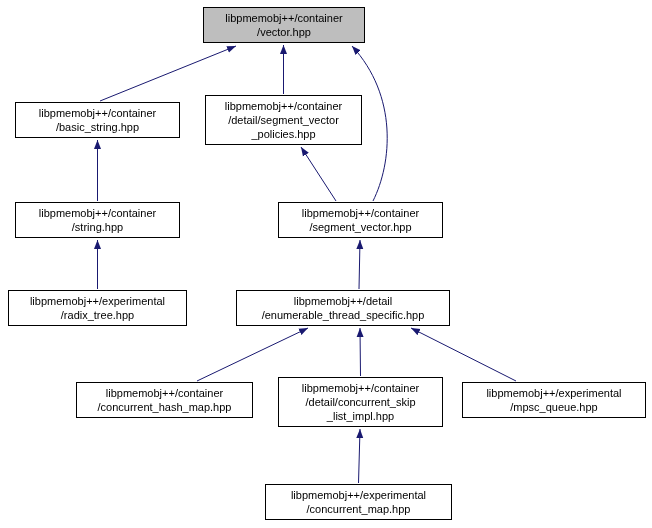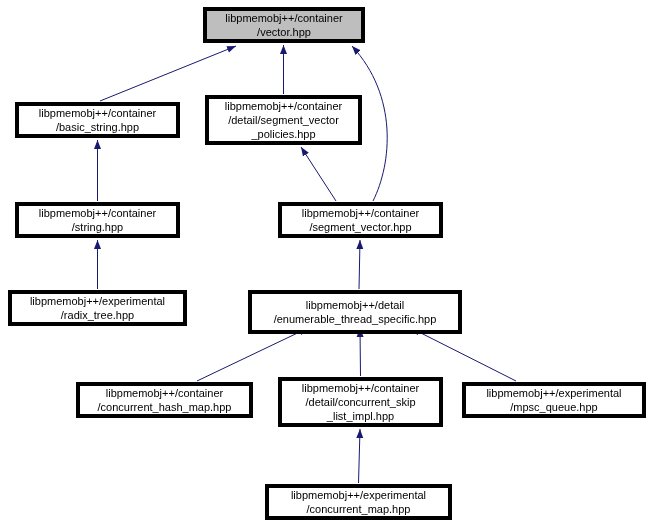--- a/index.html
+++ b/index.html
@@ -24,21 +24,21 @@
   }
 
   .edge {
     stroke: #191970;
     stroke-width: 1;
     fill: none;
   }
 
   .node {
     position: absolute;
-    border: 4px solid #000000;
+    border: 1px solid #000000;
     background: #ffffff;
     color: #000000;
     font-size: 11px;
     line-height: 14px;
     display: flex;
     align-items: center;
     justify-content: center;
     text-align: center;
     padding: 2px 12px;
     cursor: pointer;
@@ -101,21 +101,21 @@
   <div class="node" style="left:278px; top:202px; width:165px; height:36px;">
     <span class="lbl">libpmemobj++/container
 /segment_vector.hpp</span>
   </div>
 
   <div class="node" style="left:8px; top:290px; width:179px; height:36px;">
     <span class="lbl">libpmemobj++/experimental
 /radix_tree.hpp</span>
   </div>
 
-  <div class="node" style="left:248px; top:290px; width:214px; height:44px;">
+  <div class="node" style="left:236px; top:290px; width:214px; height:36px;">
     <span class="lbl">libpmemobj++/detail
 /enumerable_thread_specific.hpp</span>
   </div>
 
   <div class="node" style="left:76px; top:382px; width:177px; height:36px;">
     <span class="lbl">libpmemobj++/container
 /concurrent_hash_map.hpp</span>
   </div>
 
   <div class="node" style="left:278px; top:377px; width:165px; height:50px;">

